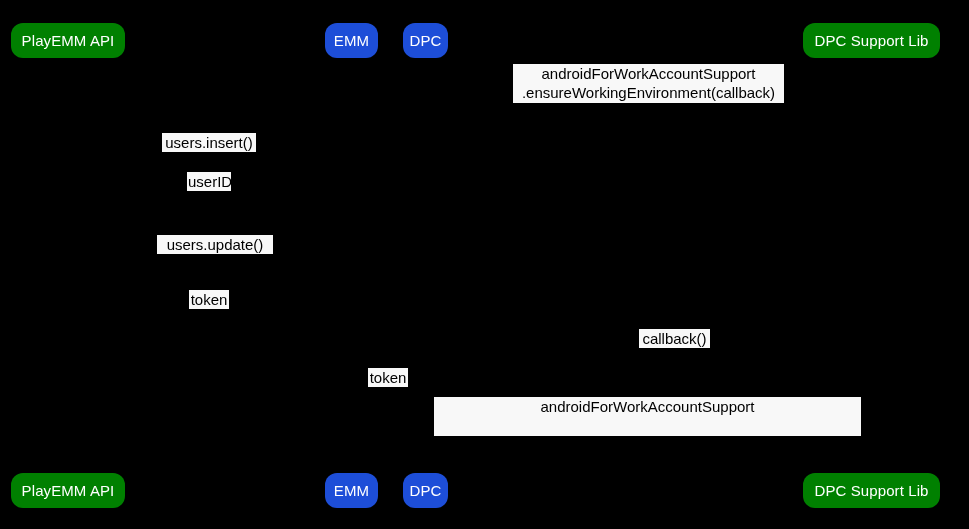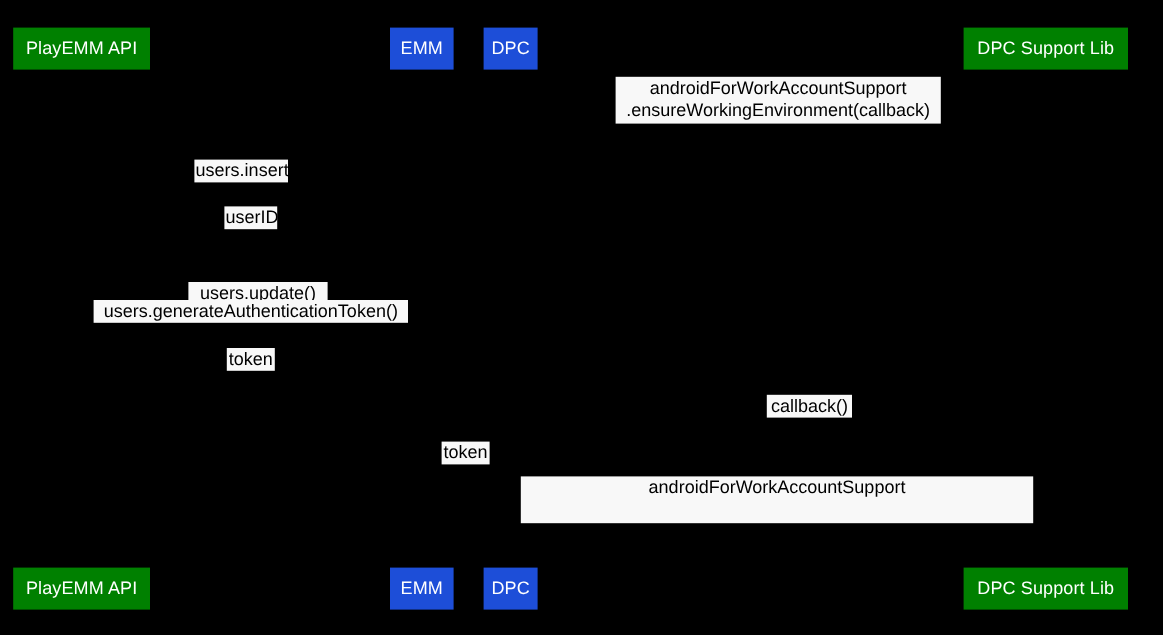--- a/index.html
+++ b/index.html
@@ -27,20 +27,21 @@
     position: absolute;
     box-sizing: border-box;
     display: flex;
     align-items: center;
     justify-content: center;
     color: #ffffff;
     font-size: 15px;
     line-height: 1;
     white-space: nowrap;
     letter-spacing: 0.1px;
+    border-radius: 12px;
   }
   .participant-box.green { background: #008000; }
   .participant-box.blue  { background: #1d4ed8; }
 
   .message-label {
     position: absolute;
     box-sizing: border-box;
     background: #f8f8f8;
     color: #000000;
     font-size: 15px;
@@ -72,21 +73,20 @@
     <div class="participant-box blue" style="left: 403px; top: 473px; width: 45px; height: 35px;">
       <span>DPC</span>
     </div>
     <div class="participant-box green" style="left: 803px; top: 23px; width: 137px; height: 35px;">
       <span>DPC Support Lib</span>
     </div>
     <div class="participant-box green" style="left: 803px; top: 473px; width: 137px; height: 35px;">
       <span>DPC Support Lib</span>
     </div>
     <div class="message-label" style="left: 513px; top: 64px; width: 271px; height: 39px;"><div>androidForWorkAccountSupport</div><div>.ensureWorkingEnvironment(callback)</div></div>
-    <div class="message-label" style="left: 162px; top: 133px; width: 78px; height: 19px;"><div>users.insert()</div></div>
+    <div class="message-label" style="left: 162px; top: 133px; width: 94px; height: 19px;"><div>users.insert()</div></div>
     <div class="message-label" style="left: 187px; top: 172px; width: 44px; height: 19px; text-align: right;"><div>userID</div></div>
     <div class="message-label" style="left: 157px; top: 211px; width: 116px; height: 19px; margin-top: 24px;"><div>users.update()</div></div>
-    <div class="message-label" style="left: 78px; top: 250px; width: 262px; height: 19px;"><div>users.generateAuthenticationToken()</div></div>
     <div class="message-label" style="left: 189px; top: 290px; width: 40px; height: 19px;"><div>token</div></div>
     <div class="message-label" style="left: 613px; top: 329px; width: 71px; height: 19px; margin-left: 26px;"><div>callback()</div></div>
     <div class="message-label" style="left: 368px; top: 368px; width: 40px; height: 19px;"><div>token</div></div>
     <div class="message-label" style="left: 434px; top: 397px; width: 427px; height: 39px;"><div>androidForWorkAccountSupport</div></div>
   </div>
 
 </body></html>

